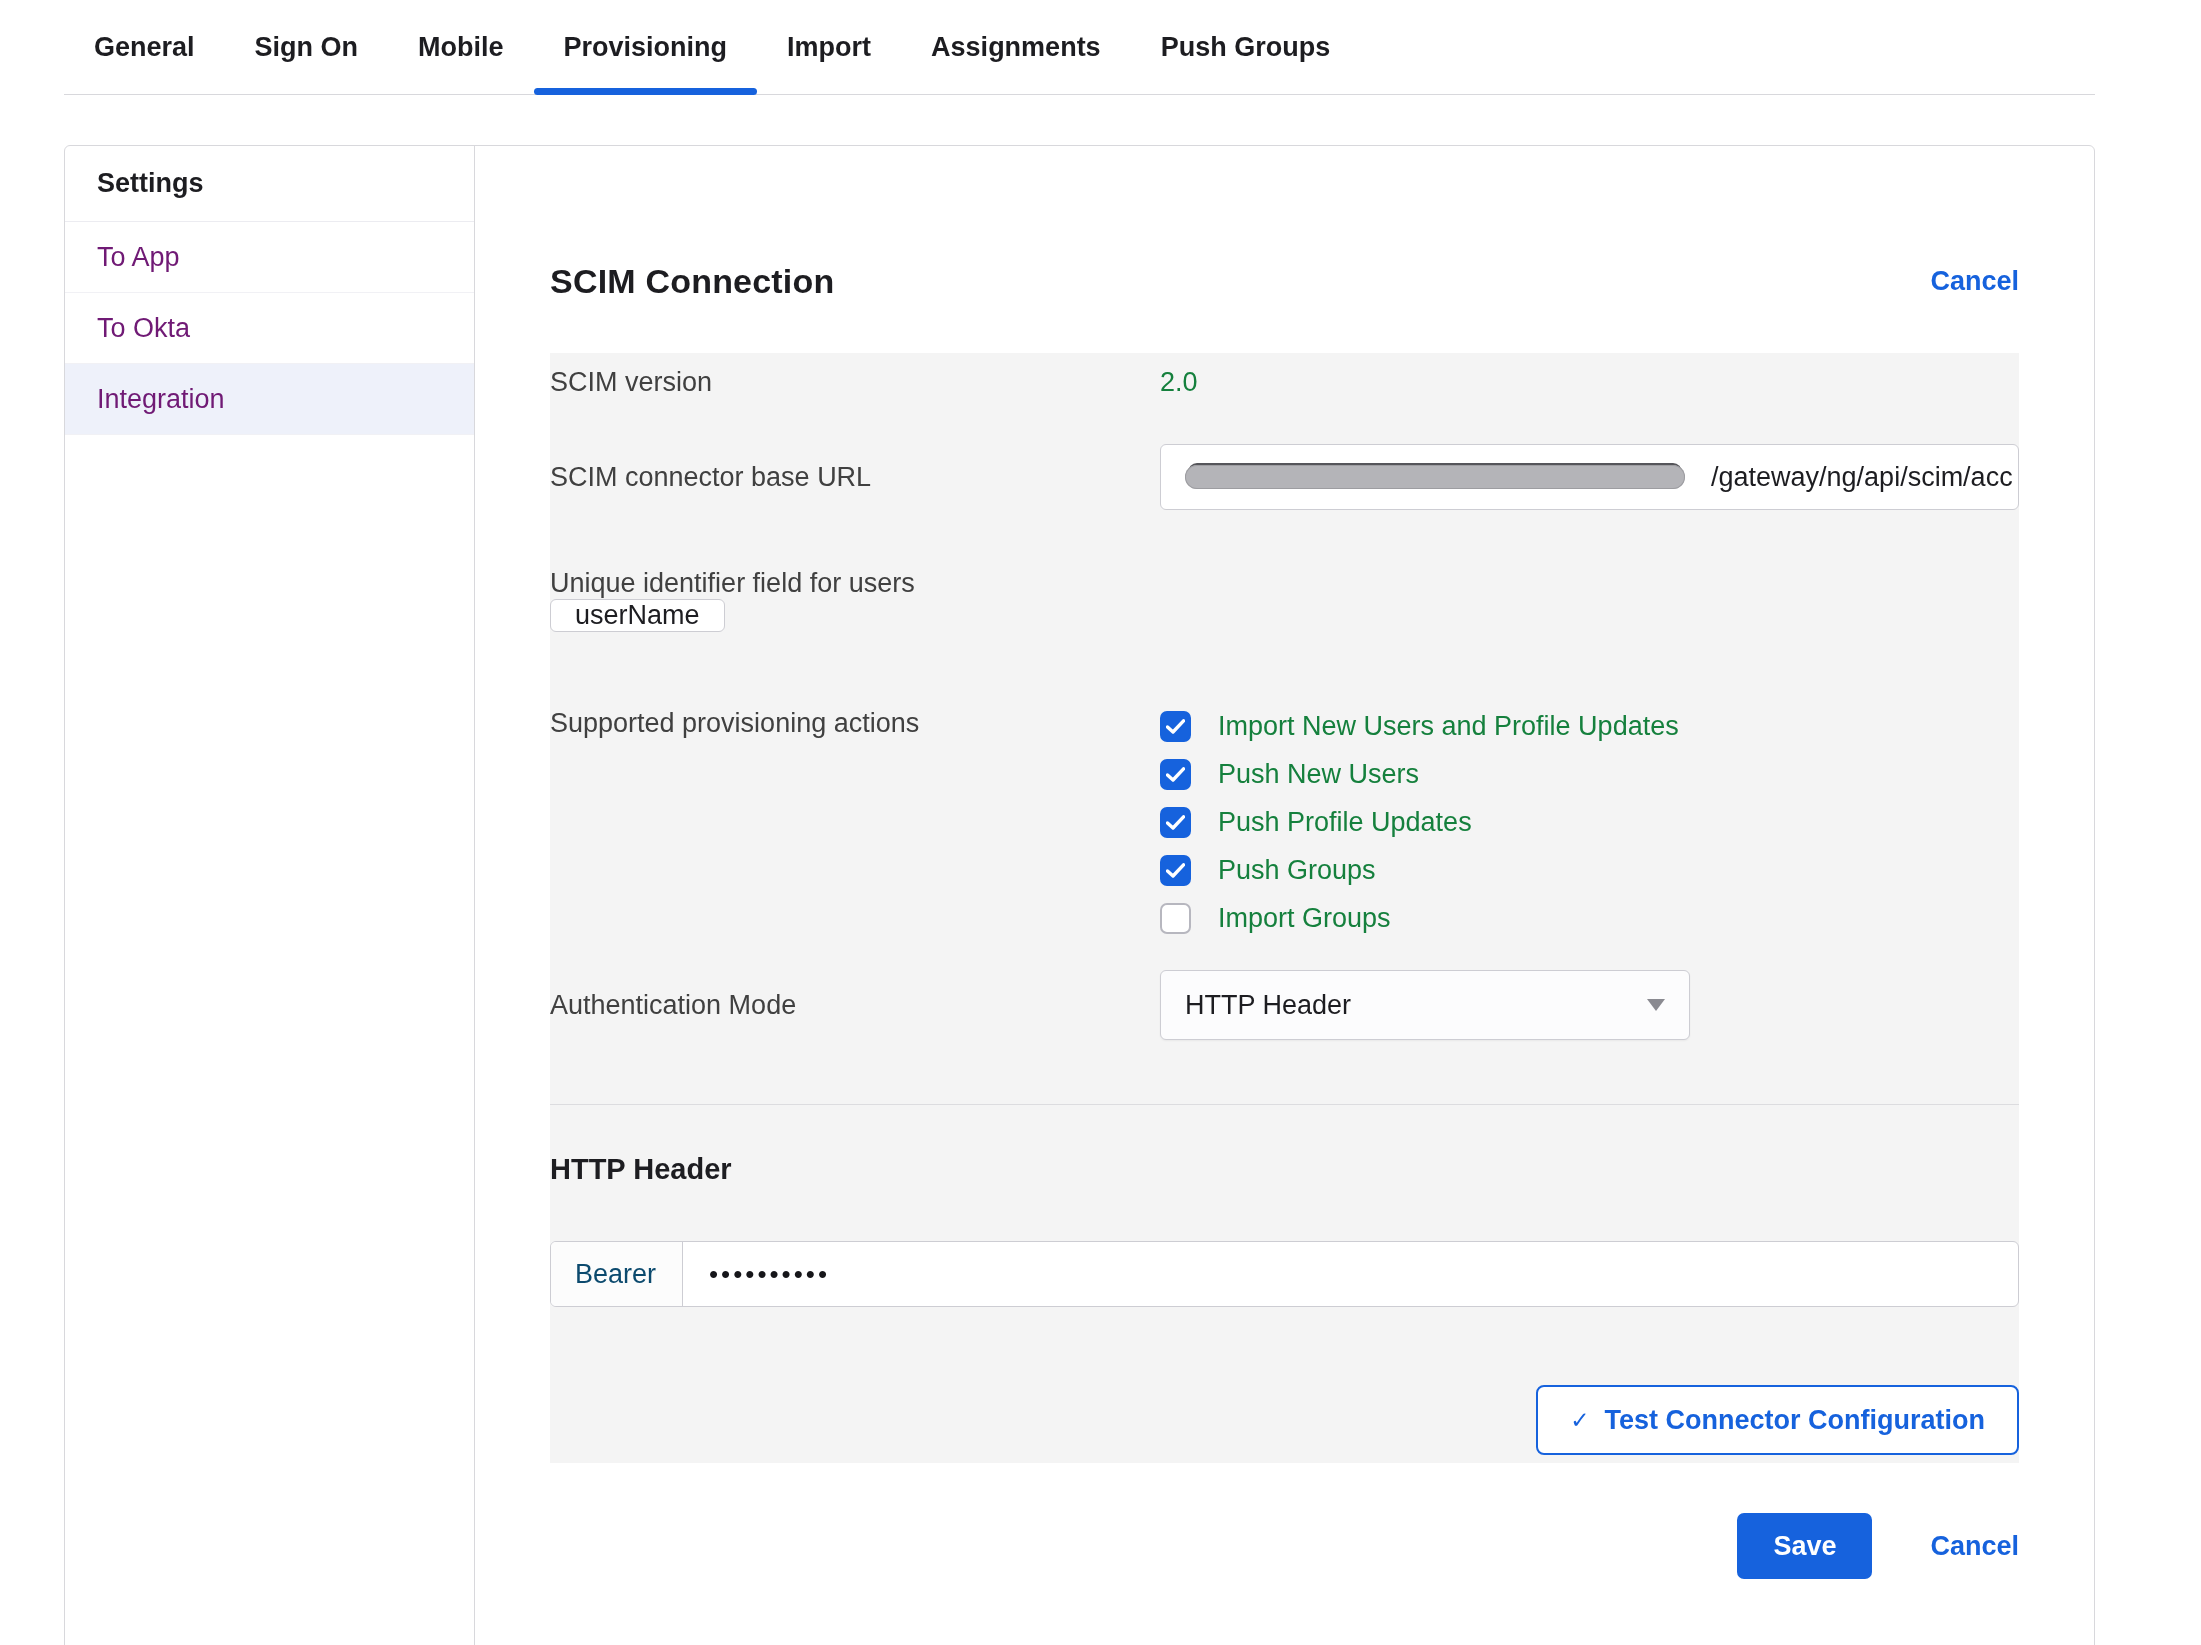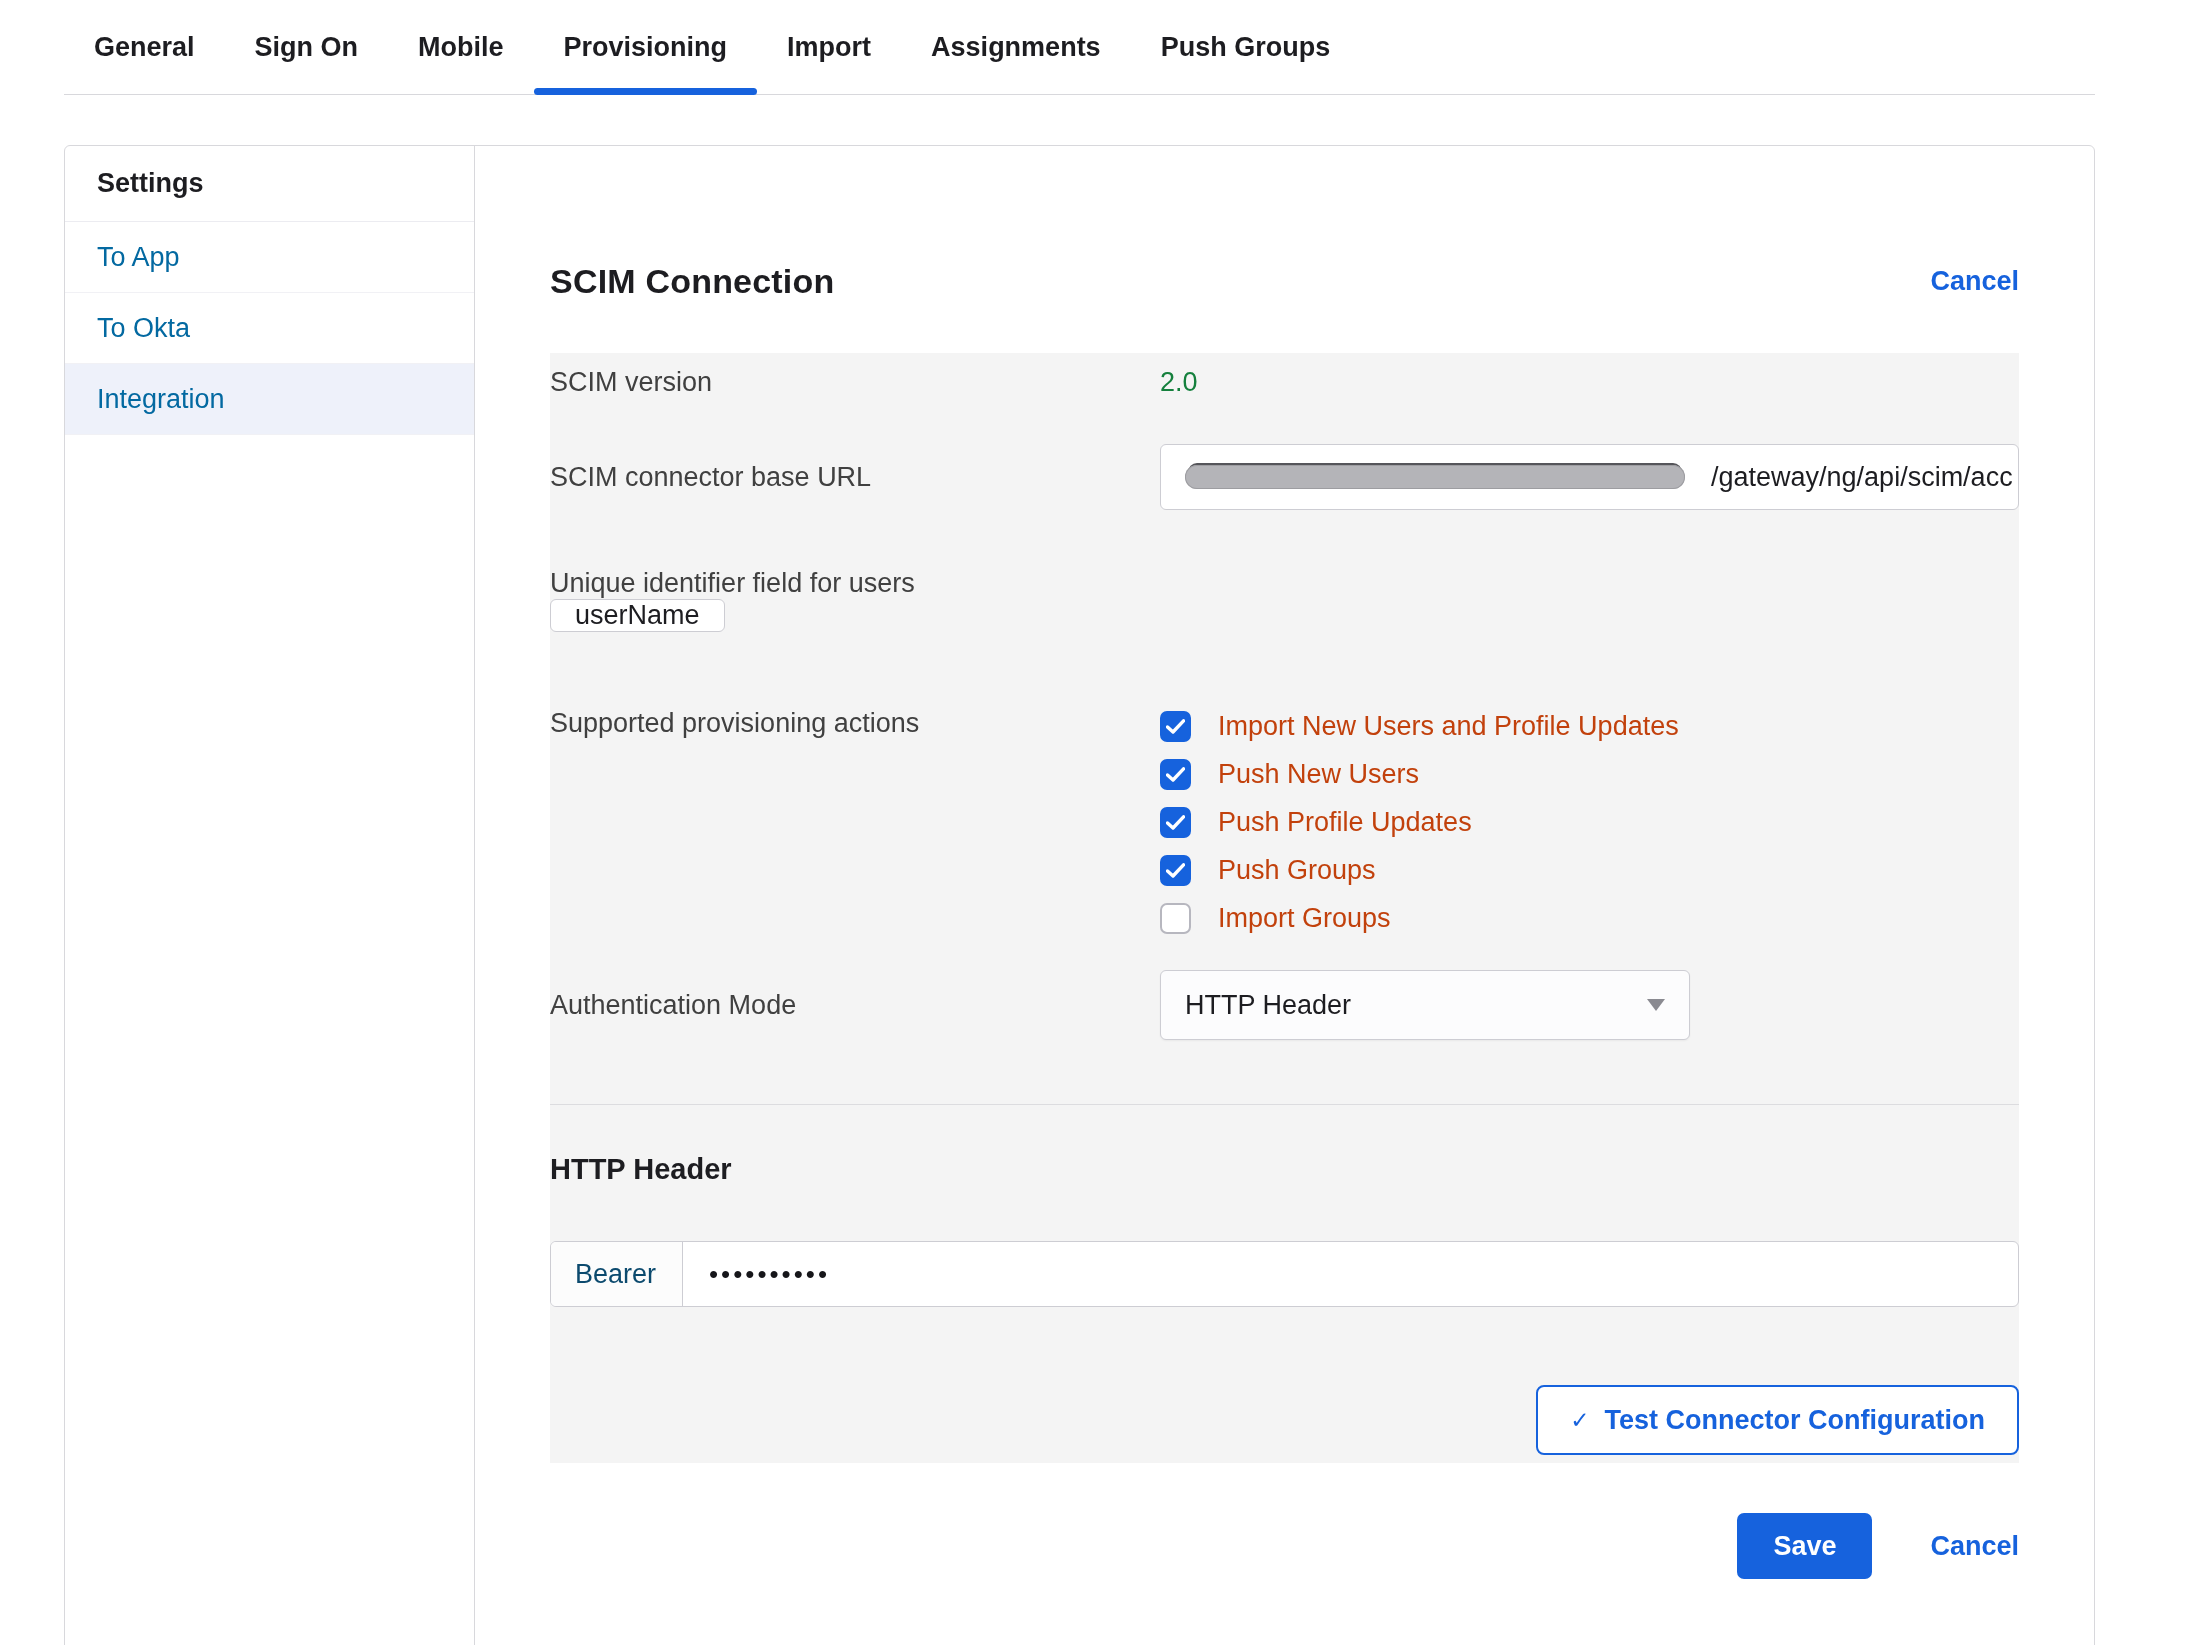--- a/index.html
+++ b/index.html
@@ -65,21 +65,21 @@
     font-size: 27px;
     font-weight: 700;
     border-bottom: 1px solid #ececf1;
   }
   .side-item {
     height: 71px;
     display: flex;
     align-items: center;
     padding-left: 32px;
     font-size: 27px;
-    color: #0369a1;
+    color: #701a75;
     cursor: pointer;
     border-bottom: 1px solid #f1f1f5;
   }
   .side-item.selected { background: #eef1fa; }
 
   
   .main {
     flex: 1;
     padding: 0 75px;
     min-width: 0;
@@ -163,21 +163,21 @@
     background: #ffffff;
     display: flex;
     align-items: center;
     justify-content: center;
     margin-right: 27px;
     flex: none;
   }
   .chk.checked { background: #1662dd; border-color: #1662dd; }
   .chk svg { display: none; }
   .chk.checked svg { display: block; }
-  .chk-label { font-size: 27px; color: #c2410c; }
+  .chk-label { font-size: 27px; color: #15803d; }
 
   .dropdown {
     width: 530px;
     height: 70px;
     background: #fcfcfd;
     border: 1px solid #cdcdd3;
     border-radius: 6px;
     display: flex;
     align-items: center;
     justify-content: space-between;

